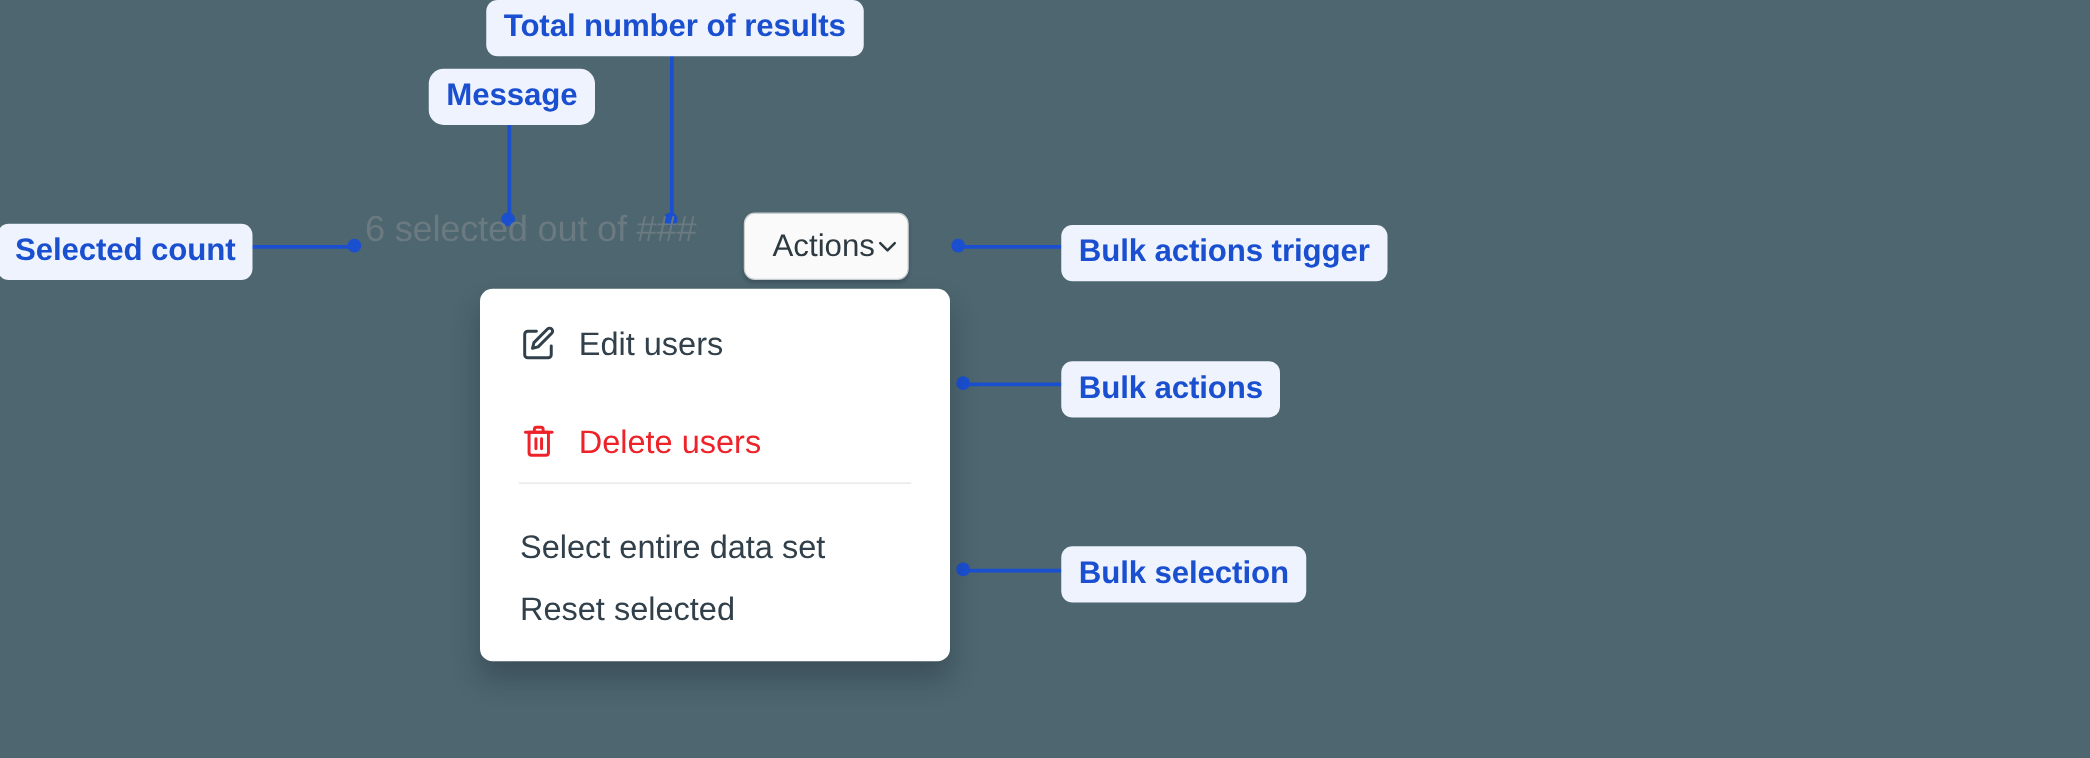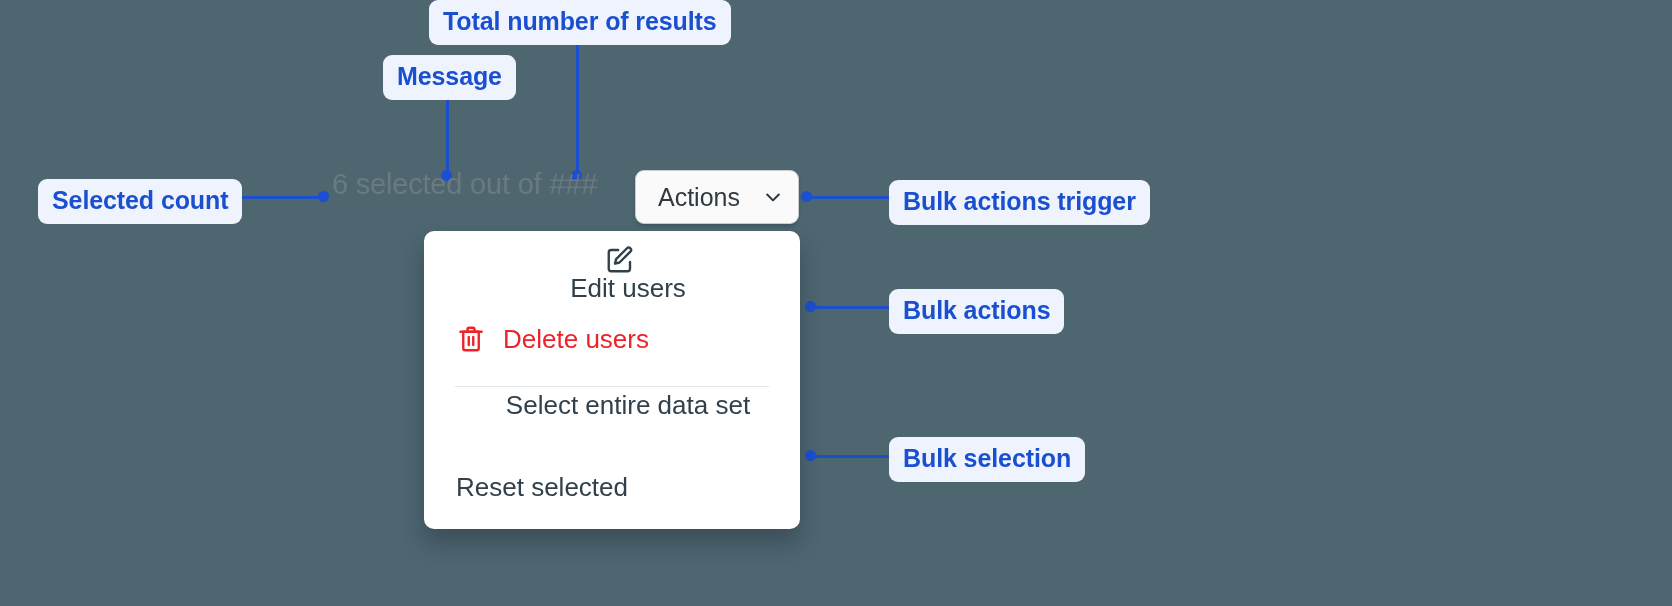--- a/index.html
+++ b/index.html
@@ -11,21 +11,20 @@
     height: 606px;
     background: #4d6670;
     font-family: "Liberation Sans", sans-serif;
     overflow: hidden;
     position: relative;
   }
 
   .stage {
     position: absolute;
     inset: 0;
-    margin-left: 40px;
   }
 
   
   .chip {
     position: absolute;
     background: #eef3fe;
     color: #1a4fd0;
     font-size: 25px;
     font-weight: 700;
     letter-spacing: -0.1px;
@@ -67,21 +66,21 @@
     letter-spacing: -0.2px;
   }
   .sel-message .count { color: #6b7a80; }
   .sel-message .total { color: #6b7a80; }
 
   
   .actions-btn {
     position: absolute;
     left: 595px;
     top: 170px;
-    width: 164px;
+    width: 132px;
     height: 54px;
     background: #fafafa;
     border: 1px solid #c9ced1;
     border-radius: 9px;
     box-shadow: 0 2px 3px rgba(30, 40, 50, 0.28);
     display: flex;
     align-items: center;
     justify-content: space-between;
     padding: 0 15px 0 22px;
     box-sizing: border-box;
@@ -142,24 +141,24 @@
 
   .menu-divider {
     position: absolute;
     left: 31px;
     width: 314px;
     height: 1px;
     background: #e2e4e6;
   }
 
   
-  .mi-edit    { top: 14px; flex-direction: column;  }
-  .mi-delete  { top: 78px;  }
+  .mi-edit    { top: 14px;  }
+  .mi-delete  { top: 92px;  }
   .mi-sep     { top: 155px; }
-  .mi-select  { top: 144px; justify-content: center; }
+  .mi-select  { top: 176px; }
   .mi-reset   { top: 226px; }
 </style>
 </head>
 <body>
 
 <div class="stage">
 
   <div class="conn-v" style="left:536px; top:38px; height:138px;"></div>
   <div class="dot" style="left:531px; top:170px;"></div>
 
@@ -173,21 +172,21 @@
   <div class="dot" style="left:761px; top:191px;"></div>
 
   <div class="conn-h" style="left:772px; top:306px; width:82px;"></div>
   <div class="dot" style="left:765px; top:301px;"></div>
 
   <div class="conn-h" style="left:772px; top:455px; width:82px;"></div>
   <div class="dot" style="left:765px; top:450px;"></div>
 
   <div class="chip" style="left:389px; top:0px;">Total number of results</div>
 
-  <div class="chip" style="left:343px; top:55px;">Message</div>
+  <div class="chip" style="left:343px; top:55px;border-radius:12px;">Message</div>
 
   <div class="chip" style="left:-2px; top:179px;">Selected count</div>
 
   <div class="chip" style="left:849px; top:180px;">Bulk actions trigger</div>
 
   <div class="chip" style="left:849px; top:437px;">Bulk selection</div>
 
   <div class="chip" style="left:849px; top:289px;">Bulk actions</div>
 
   <div class="sel-message">

